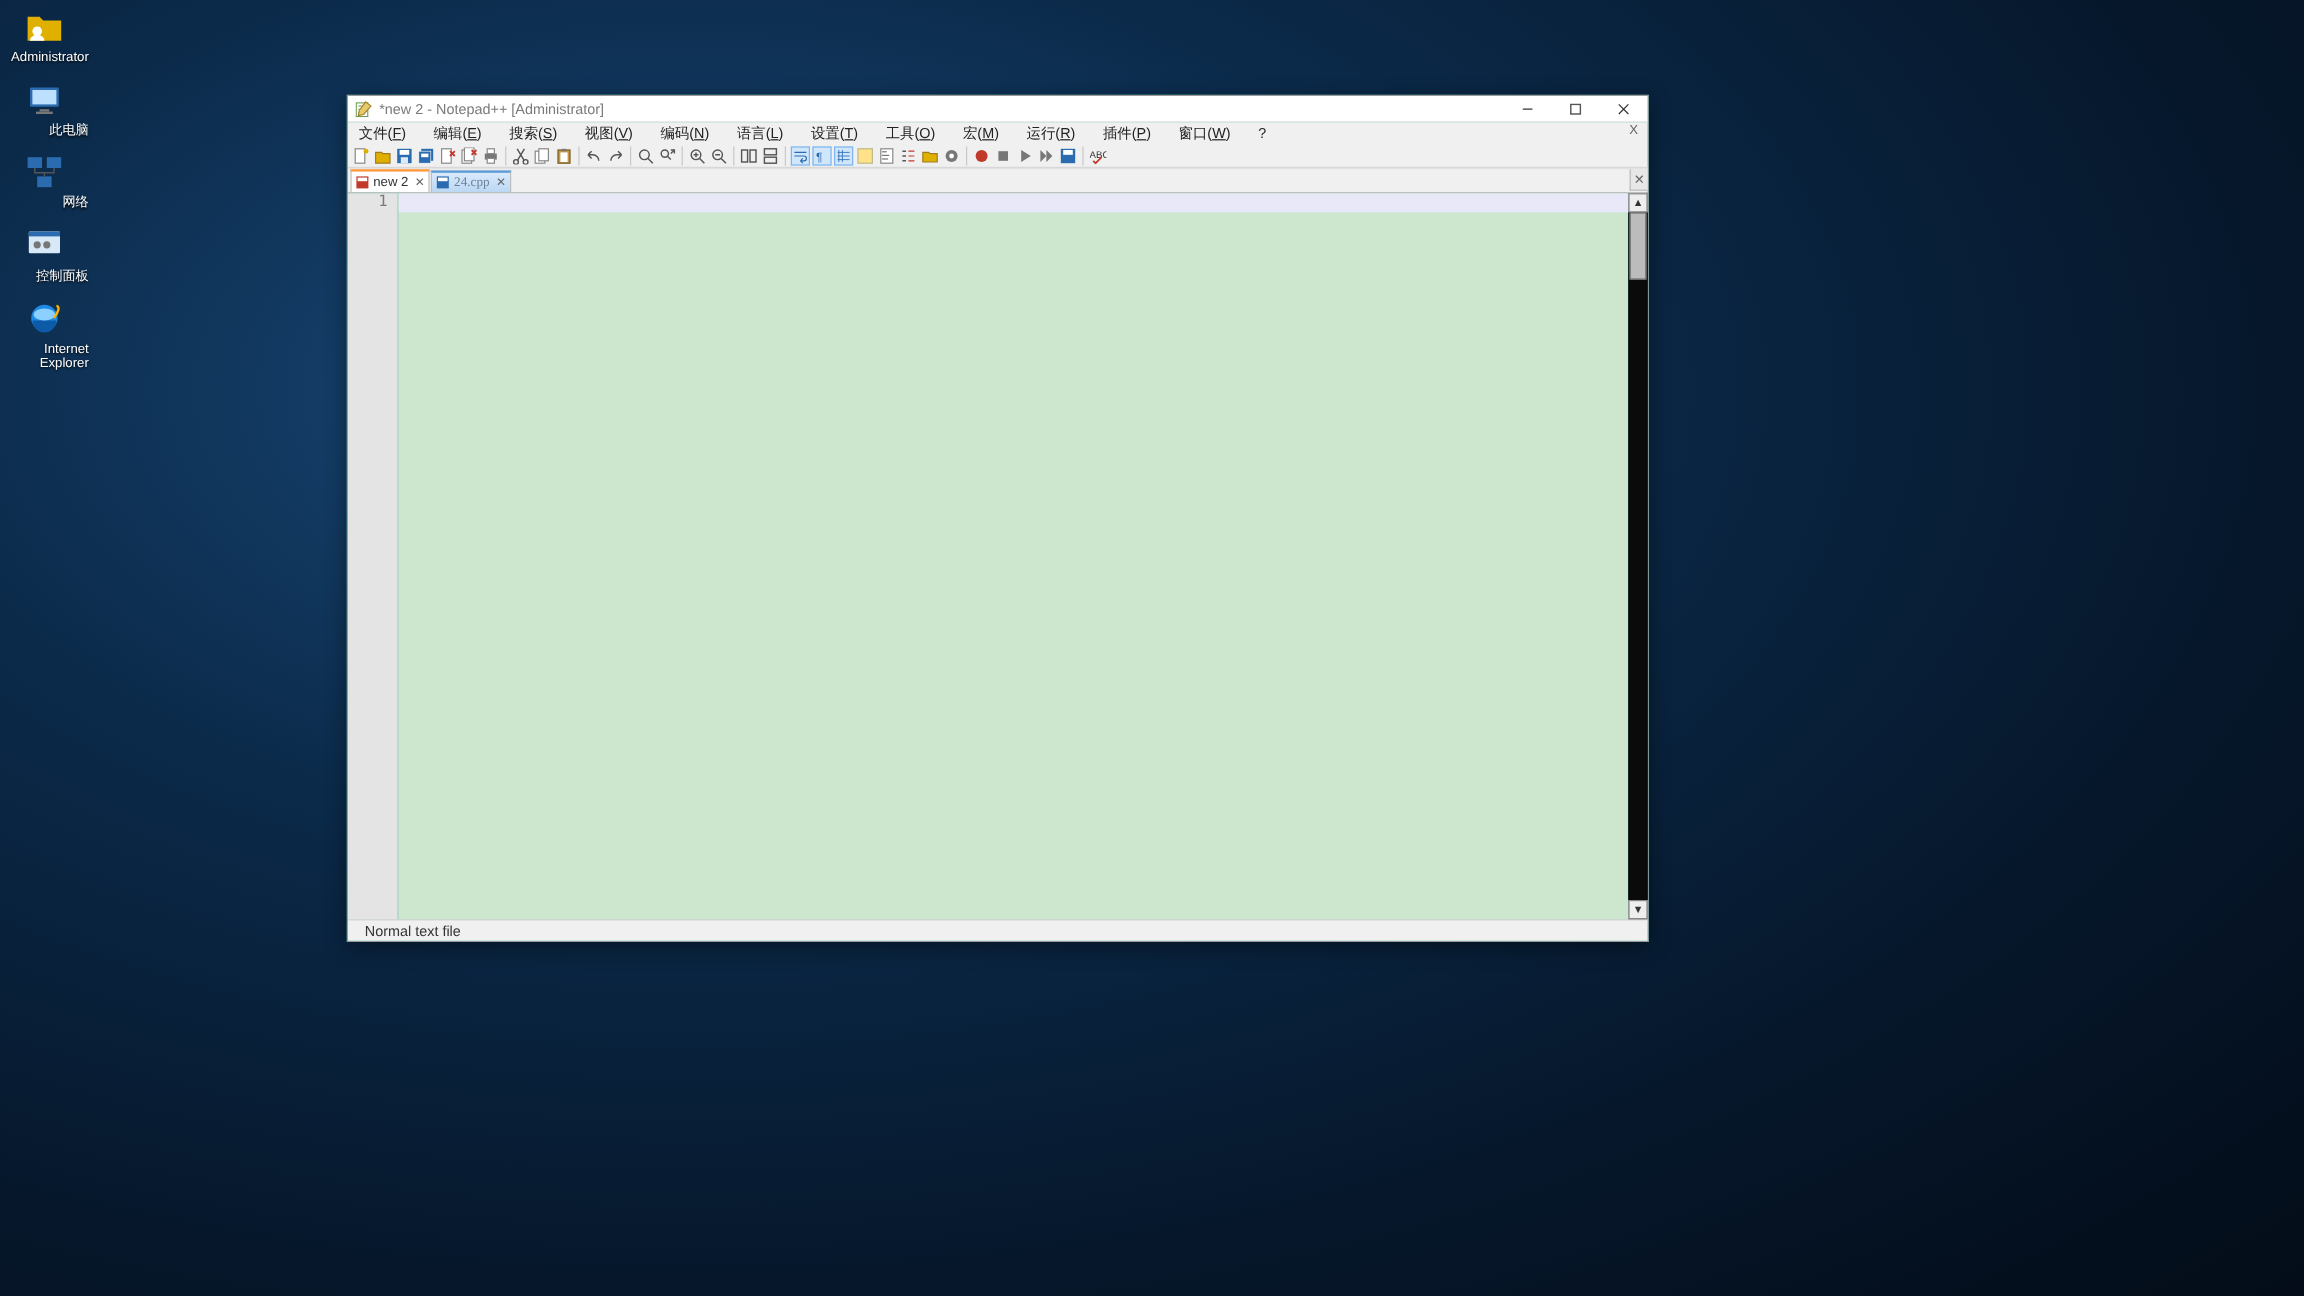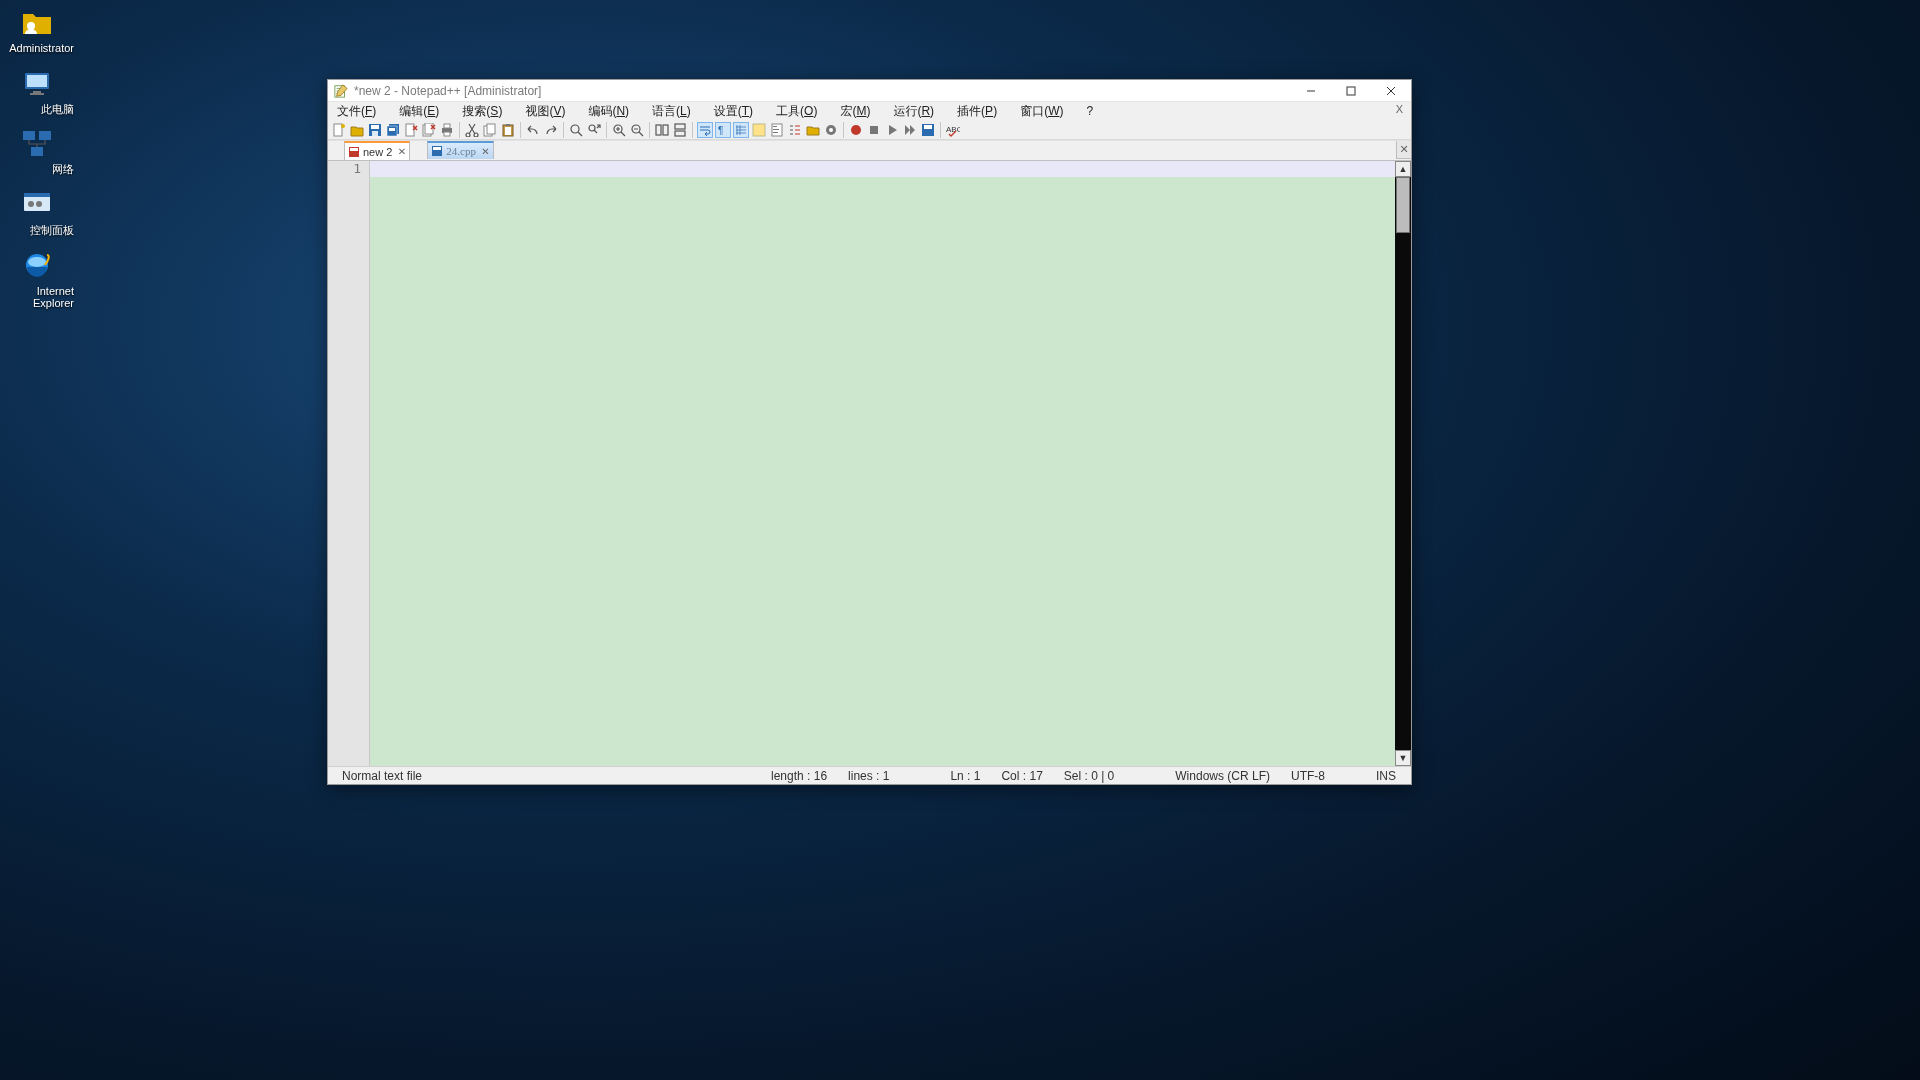--- a/index.html
+++ b/index.html
@@ -18,21 +18,21 @@
   .dicon .label { text-shadow: 0 1px 2px #000; line-height: 1.15; }
 
   
   .window {
     position: absolute;
     left: 289px; top: 79px;
     width: 1085px; height: 706px;
     background: #14b8a6;
     border: 1px solid #9a9a9a;
     box-shadow: 0 4px 18px rgba(0,0,0,.45);
-    display: flex; flex-direction: column; margin-left: 38px;
+    display: flex; flex-direction: column;
   }
   .titlebar {
     height: 22px;
     display: flex; align-items: center;
     background: #fff;
     padding-left: 6px;
     color: #7a7a7a;
     font-size: 12px;
     border-bottom: 1px solid #e4e4e4;
     position: relative;
@@ -65,23 +65,23 @@
   }
   .tbtn { width: 16px; height: 16px; border: 1px solid transparent; display:flex; align-items:center; justify-content:center; cursor:pointer; }
   .tbtn svg { width: 14px; height: 14px; }
   .tbtn.active { background: #cfe6fb; border-color: #7eb6ec; }
   .tsep { width: 1px; height: 16px; background: #c8c8c8; margin: 0 2px; }
 
   .tabbar {
     height: 20px;
     background: #f0f0f0;
     border-top: 1px solid #e2e2e2;
-    display: flex; align-items: flex-start;
-    padding-left: 16px;
-    gap: 16px;
+    display: flex; align-items: center;
+    padding-left: 2px;
+    gap: 0;
   }
   .tab {
     height: 18px;
     border: 1px solid #bdbdbd;
     border-bottom: none;
     background: linear-gradient(#fefefe,#eaeaea);
     display: flex; align-items: center;
     padding: 0 2px 0 3px;
     font-size: 11px;
     color: #333;
@@ -474,28 +474,15 @@
       <div class="track">
         <div class="thumb"></div>
       </div>
       <div class="arrow">▼</div>
     </div>
   </div>
 
   <div class="statusbar">
     <span class="seg">Normal text file</span>
     <span class="grow"></span>
-    <div class="right">
-      <span class="seg">length : 16</span>
-      <span class="seg">lines : 1</span>
-      <span class="seg" style="width:40px"></span>
-      <span class="seg">Ln : 1</span>
-      <span class="seg">Col : 17</span>
-      <span class="seg">Sel : 0 | 0</span>
-      <span class="seg" style="width:40px"></span>
-      <span class="seg">Windows (CR LF)</span>
-      <span class="seg">UTF-8</span>
-      <span class="seg" style="width:30px"></span>
-      <span class="seg">INS</span>
-    </div>
   </div>
 
 </div>
 
 </body></html>

